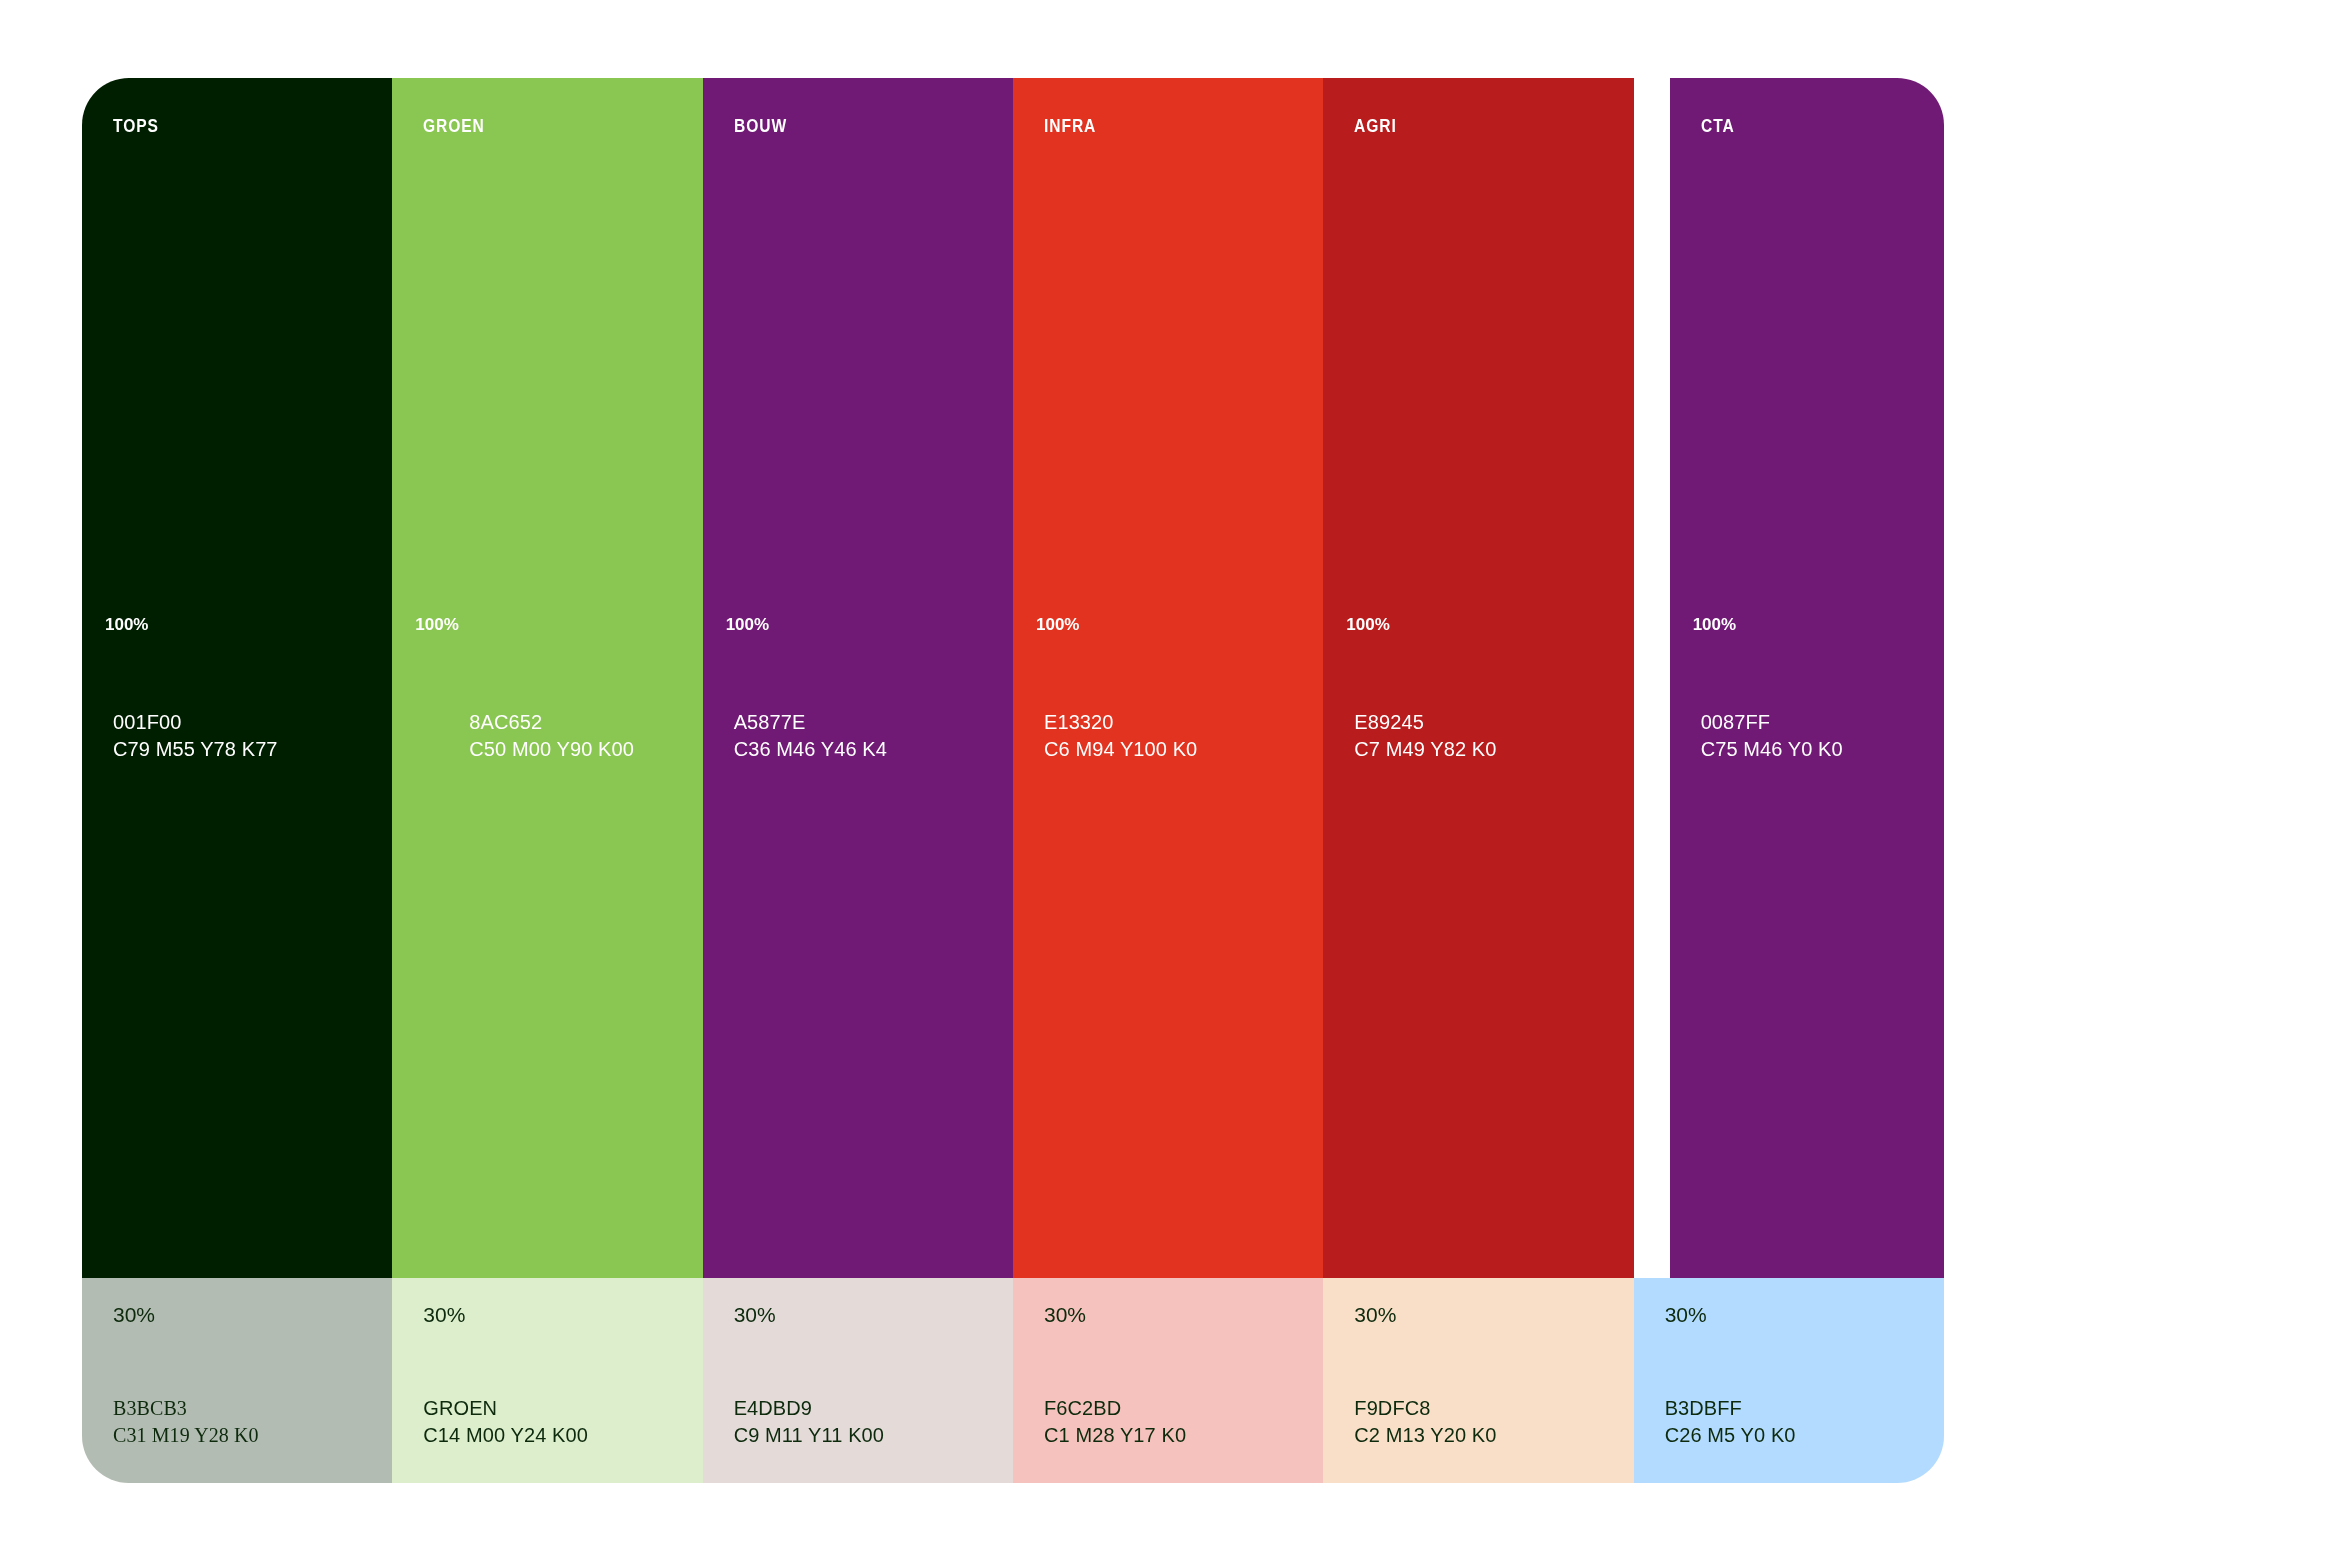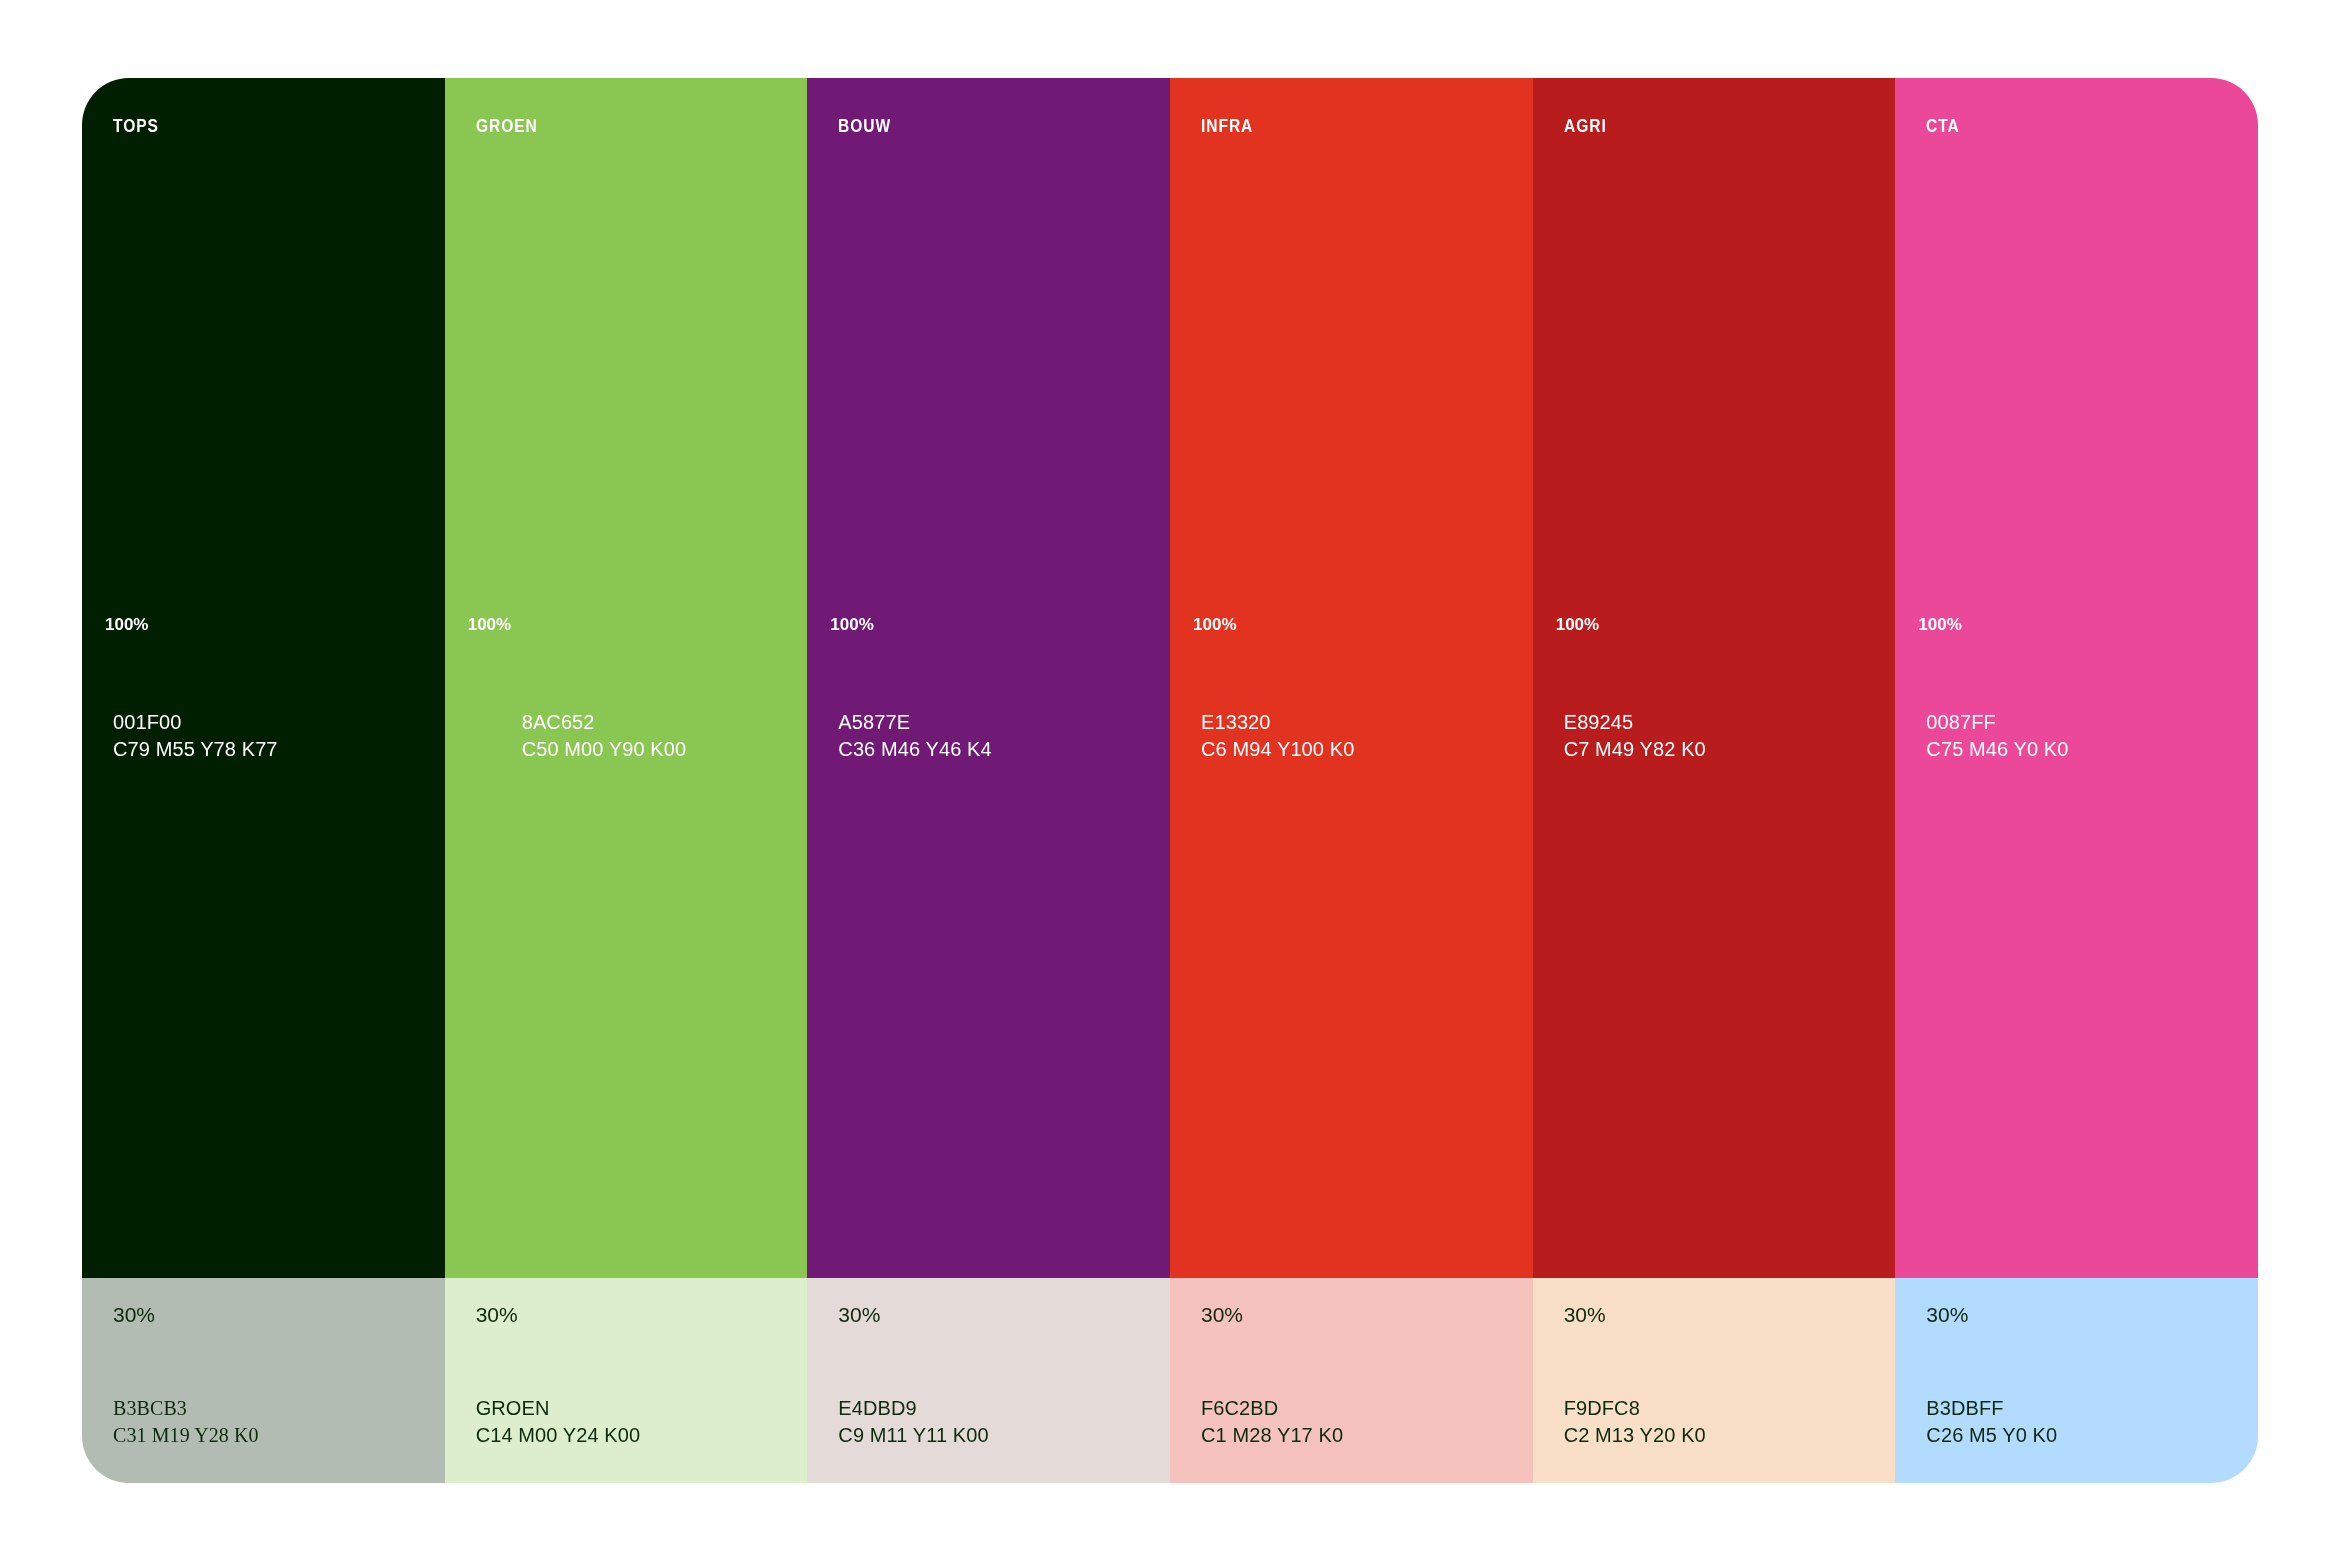--- a/index.html
+++ b/index.html
@@ -11,21 +11,21 @@
     width: 2342px;
     height: 1561px;
     font-family: "Liberation Sans", sans-serif;
     -webkit-font-smoothing: antialiased;
   }
 
   #palette-card {
     position: absolute;
     left: 82px;
     top: 78px;
-    width: 2176px;
+    width: 1862px;
     height: 1405px;
     border-radius: 47px;
     overflow: hidden;
     display: flex;
     flex-direction: row;
   }
 
   .swatch-column {
     flex: 1 1 0;
     display: flex;
@@ -193,21 +193,21 @@
     <div class="tint-light" style="background: rgb(249, 223, 200);">
       <div class="pct-light" style="color: rgb(13, 42, 13);">30%</div>
       <div class="codes-light" style="color: rgb(13, 42, 13);">
         <div class="code-hex">F9DFC8</div>
         <div class="code-cmyk">C2 M13 Y20 K0</div>
       </div>
     </div>
   </div>
 
   <div class="swatch-column">
-    <div class="tint-full" style="background: #ec4899;">
+    <div class="tint-full" style="background: #701a75; margin-left: 36px;">
       <div class="swatch-label" style="color: rgb(255, 255, 255);">CTA</div>
       <div class="pct-full" style="color: rgb(255, 255, 255);">100%</div>
       <div class="codes-full" style="color: rgb(255, 255, 255);">
         <div class="code-hex">0087FF</div>
         <div class="code-cmyk">C75 M46 Y0 K0</div>
       </div>
     </div>
     <div class="tint-light" style="background: rgb(179, 219, 255);">
       <div class="pct-light" style="color: rgb(13, 42, 13);">30%</div>
       <div class="codes-light" style="color: rgb(13, 42, 13);">

